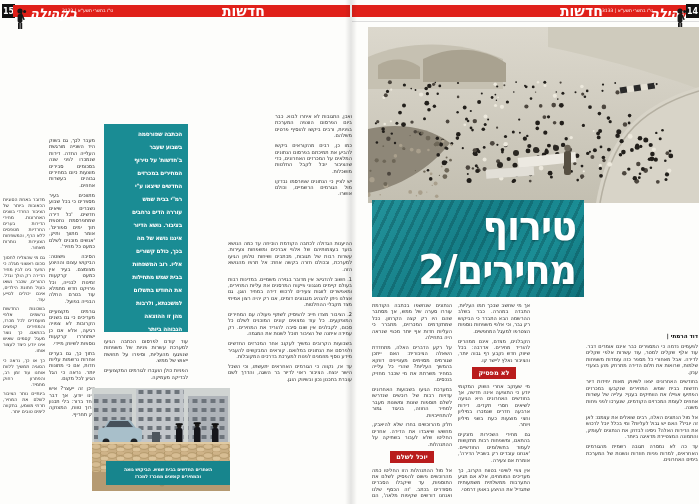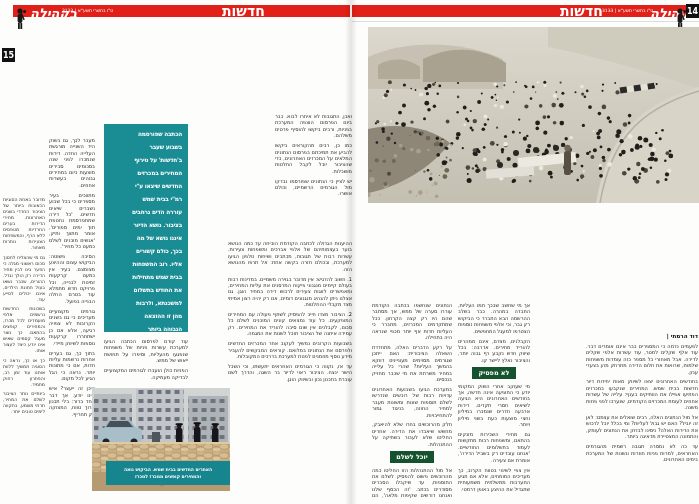--- a/index.html
+++ b/index.html
@@ -16,21 +16,21 @@
   .section-title{position:absolute;top:5.5px;color:#fff;font-weight:bold;font-size:14px;line-height:11px;}
   .issue{position:absolute;top:8px;color:#fff;font-size:4.5px;line-height:6px;white-space:nowrap;}
   .logo{position:absolute;top:6px;color:#fff;font-size:13px;font-weight:bold;font-style:italic;white-space:nowrap;}
   .hairline{position:absolute;top:21px;height:1px;background:#ddd;}
   .micwrap{position:absolute;width:16px;height:24px;}
   
   .col{position:absolute;font-size:5px;line-height:6.4px;color:#1d1d1d;text-align:justify;
        overflow:hidden;direction:rtl;}
   .col p{margin:0 0 3.5px 0;}
   .byline{font-size:5.6px;font-weight:bold;color:#000;text-align:right;margin:0 0 4px 0;}
-  .subhead{display:block;width:fit-content;margin:3px auto 4px auto;background:#14532d;color:#fff;
+  .subhead{display:block;width:fit-content;margin:3px auto 4px auto;background:#b91c1c;color:#fff;
            font-weight:bold;font-size:6.5px;line-height:8px;padding:2px 6px;}
   
   .bigphoto{position:absolute;left:368px;top:27px;width:331px;height:176px;overflow:hidden;}
   
   .panel{position:absolute;left:372px;top:200px;width:212px;height:97px;
          background:
            repeating-linear-gradient(115deg,rgba(6,60,66,.30) 0 3px,rgba(255,255,255,0) 3px 9px),
            linear-gradient(135deg,#23939b 0%,#157f88 45%,#1b8e96 70%,#10727b 100%);
          overflow:hidden;}
   .panel .hl{position:absolute;right:8px;color:#fff;font-weight:bold;
@@ -46,21 +46,21 @@
   .smallphoto{position:absolute;left:92px;top:388px;width:138px;height:103px;overflow:hidden;}
   .caption{position:absolute;left:14px;bottom:6px;right:0px;height:24px;background:#17858d;
            color:#fff;font-size:4.5px;font-weight:bold;line-height:7px;text-align:center;
            display:flex;align-items:center;justify-content:center;white-space:pre-line;}
 </style>
 </head>
 <body>
 
 <div class="spread">
 
-  <div class="pagebox" style="left:2px;margin-top:44px;">15</div>
+  <div class="pagebox" style="left:2px;">15</div>
   <div class="bar bar-l"></div>
   <div class="micwrap" style="left:12px;top:6px;">
     <svg width="16" height="24" viewBox="0 0 16 24">
       <circle cx="8" cy="5" r="2.6" fill="#181818"></circle>
       <rect x="5.6" y="8" width="4.8" height="9" rx="2" fill="#181818"></rect>
       <rect x="9.5" y="6.5" width="1.6" height="8" rx=".8" fill="#181818" transform="rotate(-25 10 10)"></rect>
       <circle cx="12.6" cy="5.6" r="1.5" fill="#181818"></circle>
       <rect x="6" y="17" width="1.8" height="6" fill="#181818"></rect>
       <rect x="8.4" y="17" width="1.8" height="6" fill="#181818"></rect>
     </svg>
@@ -414,20 +414,24 @@
         <circle cx="148" cy="126" r="3" fill="#2a2722"></circle>
           <circle cx="168" cy="123" r="3" fill="#2a2722"></circle>
         <circle cx="188" cy="121" r="3" fill="#2a2722"></circle>
           <circle cx="132" cy="138" r="3" fill="#2a2722"></circle>
         <rect x="196" y="124" width="7" height="24" rx="2.5" fill="#564f42"></rect>
         <circle cx="199.5" cy="121" r="3.2" fill="#6e675a"></circle>
       </g>
     </svg>
   </div>
 
+  <div class="panel">
+    <div class="hl hl1">טירוף</div>
+    <div class="hl hl2">מחירים/2</div>
+  </div>
 
   <div class="col" style="left:586px;top:333px;width:112px;height:168px;">
     <p class="byline">דוד הרמתי |</p>
     <div>
         <p>לפעמים נדמה כי המספרים כבר אינם אומרים דבר. עוד אלף שקלים למטר, עוד עשרות אלפי שקלים לדירה. אבל מאחורי כל מספר כזה עומדות משפחות שלמות, שרואות את חלום הדירה מתרחק מהן בצעדי ענק.</p>
         <p>בחודשים האחרונים יצאו לשיווק מאות יחידות דיור חדשות בבית שמש. המחירים שנקבעו במכרזים הפתיעו אפילו את הוותיקים בענף: עלייה של עשרות אחוזים לעומת המכרזים הקודמים, שנערכו לפני פחות משנה.</p>
         <p>אל מול הנתונים האלה, רבים שואלים את עצמם: לאן זה יוביל? האם יש גבול לעליות? ומי בכלל יוכל לרכוש את הדירות האלה? ניסינו לבדוק את הנתונים לעומק, והתמונה המצטיירת מדאיגה ביותר.</p>
         <p>עד כה לא נמסרה תגובה רשמית מהגורמים האחראים, למרות פניות חוזרות ונשנות של המערכת בימים האחרונים.</p>
       </div>
   </div>

